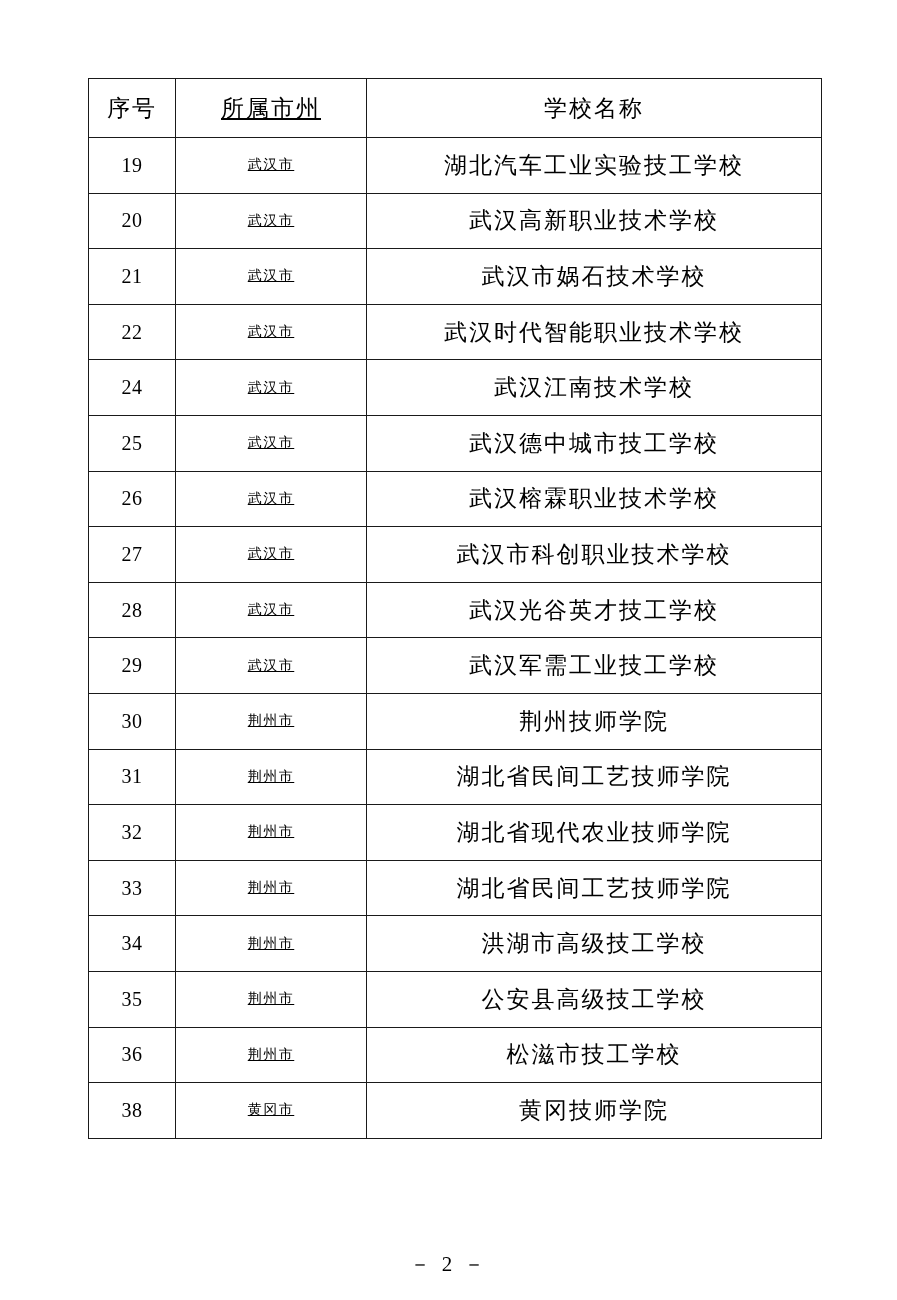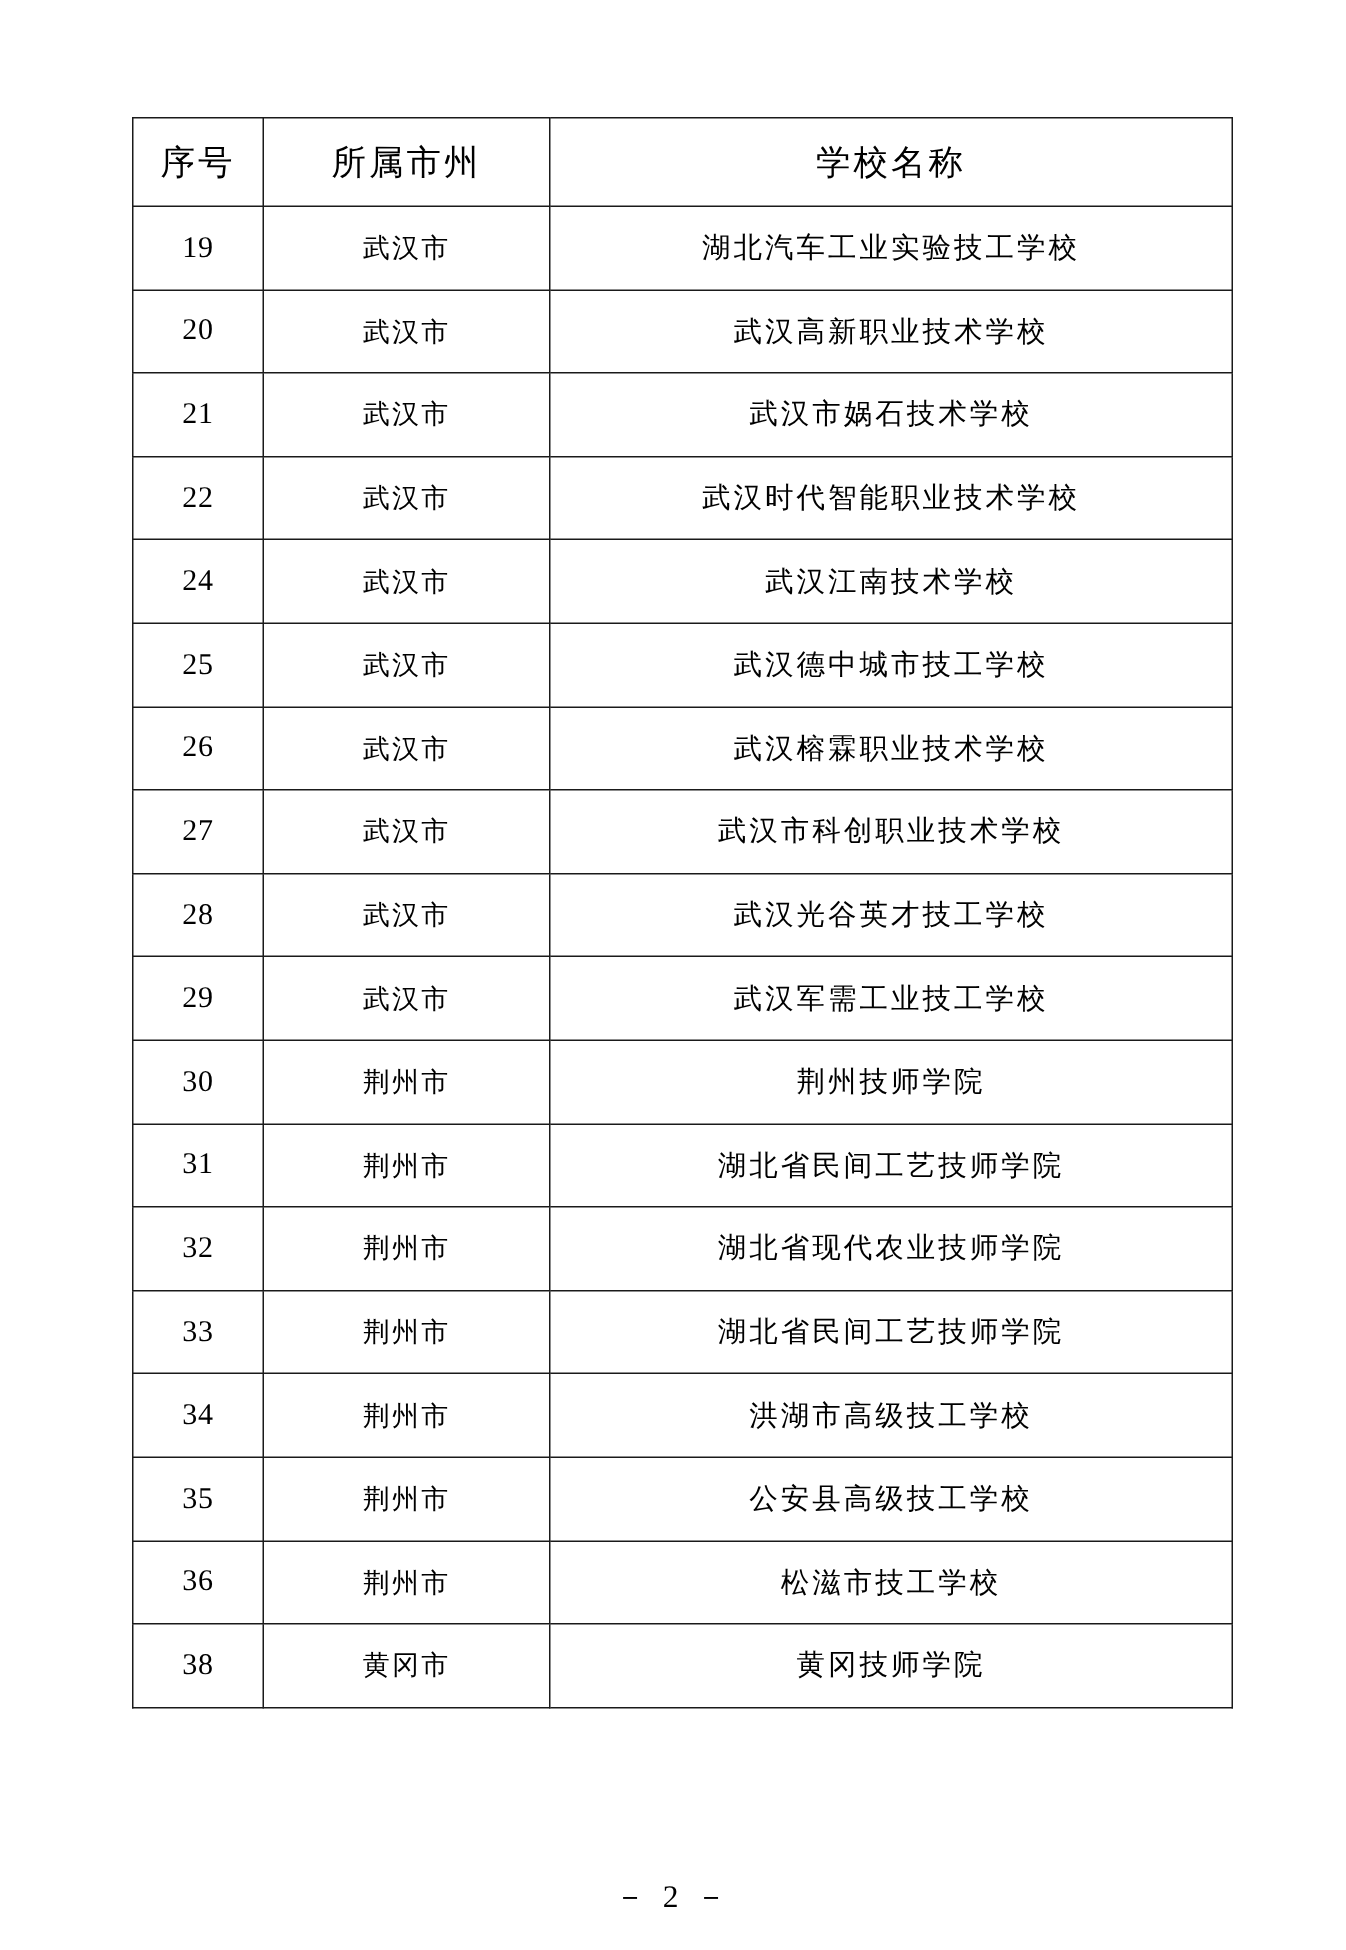--- a/index.html
+++ b/index.html
@@ -28,40 +28,40 @@
     table-layout: fixed;
   }
   table.doc-table td, table.doc-table th {
     border: 1.5px solid #1a1a1a;
     text-align: center;
     vertical-align: middle;
     padding: 0;
     font-weight: normal;
   }
   .col-idx { width: 86px; }
-  .col-city { width: 190px; }
+  .col-city { width: 190px; text-decoration: underline; }
   .col-school { width: 454px; }
 
   thead th {
     height: 58px;
     font-size: 23px;
     font-weight: bold;
     letter-spacing: 2px;
   }
   tbody td {
     height: 54.6px;
-    font-size: 18px;
+    font-size: 14px;
     letter-spacing: 1.5px;
   }
   tbody td.idx {
     font-size: 20px;
     letter-spacing: 0.5px;
   }
   tbody td.school {
-    font-size: 19px;
+    font-size: 23px;
     letter-spacing: 2px;
   }
   .page-number {
     position: absolute;
     left: 0;
     right: 0;
     bottom: 22px;
     text-align: center;
     font-size: 21px;
     letter-spacing: 3px;

